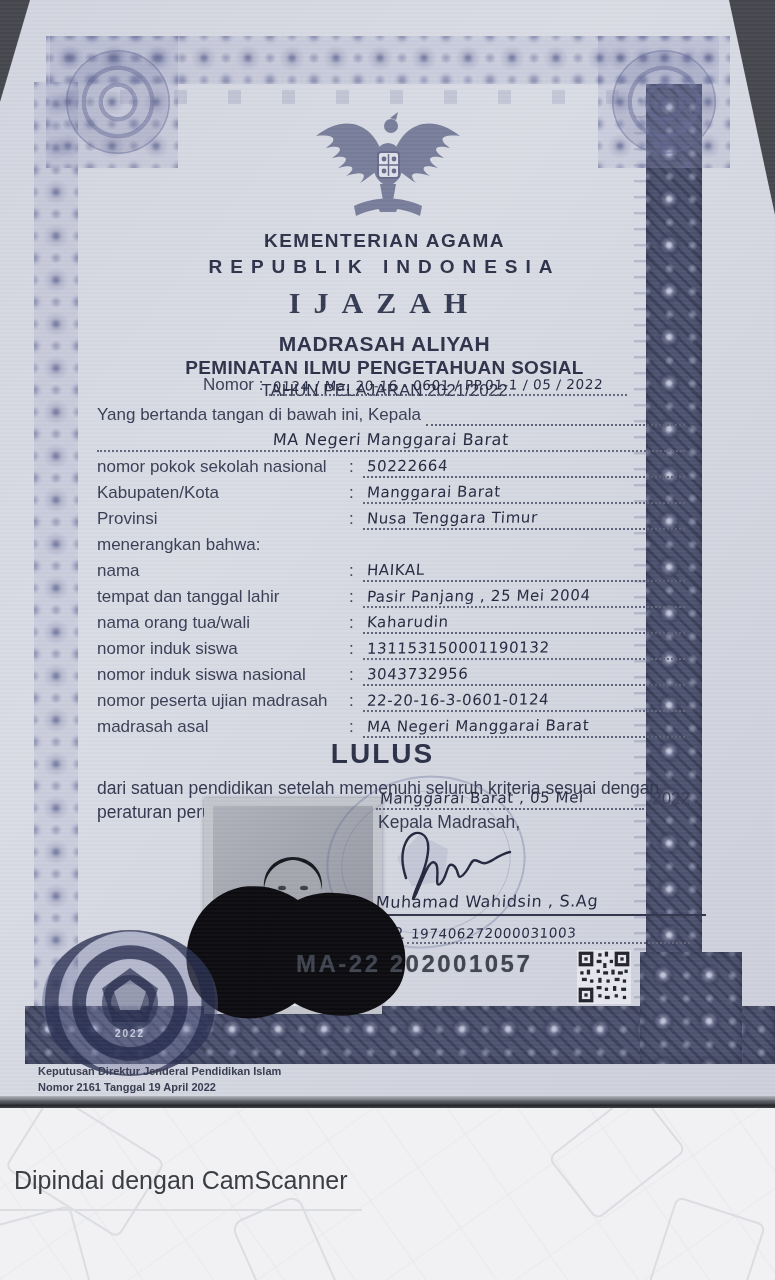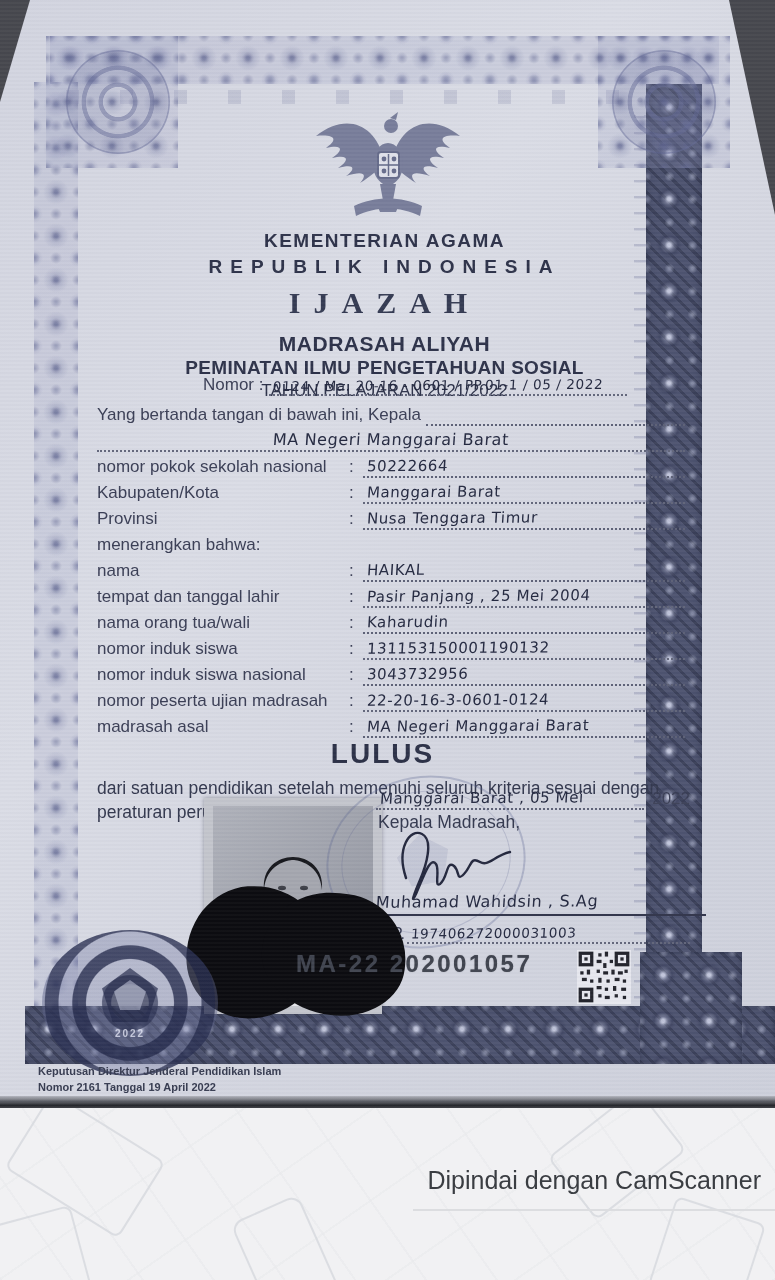--- a/index.html
+++ b/index.html
@@ -130,21 +130,21 @@
   .bottom-note{position:absolute;left:38px;top:1064px;font-size:11px;font-weight:bold;
     line-height:1.45;color:#363b50;}
 
   
   .cam{position:absolute;left:0;top:1108px;width:775px;height:172px;background:#f1f1f3;overflow:hidden;}
   .doodle{position:absolute;border:2px solid rgba(214,216,221,.8);border-radius:8px;}
   .cam-lines{position:absolute;inset:0;opacity:.5;
     background:
       repeating-linear-gradient(55deg,rgba(220,222,226,.5) 0 2px,transparent 2px 58px),
       repeating-linear-gradient(-35deg,rgba(222,224,228,.45) 0 2px,transparent 2px 74px);}
-  .cam-text-wrap{position:absolute;left:0;right:0;top:58px;text-align:right;text-decoration:underline;}
+  .cam-text-wrap{position:absolute;left:0;right:0;top:58px;text-align:left;text-decoration:underline;}
   .cam-text{display:inline-block;font-size:25px;color:#3a3d42;padding:0 14px 14px;
     border-bottom:2px solid #dcdde0;}
 </style>
 </head>
 <body>
 
 <div class="stage">
 
   <div class="scan">
 

